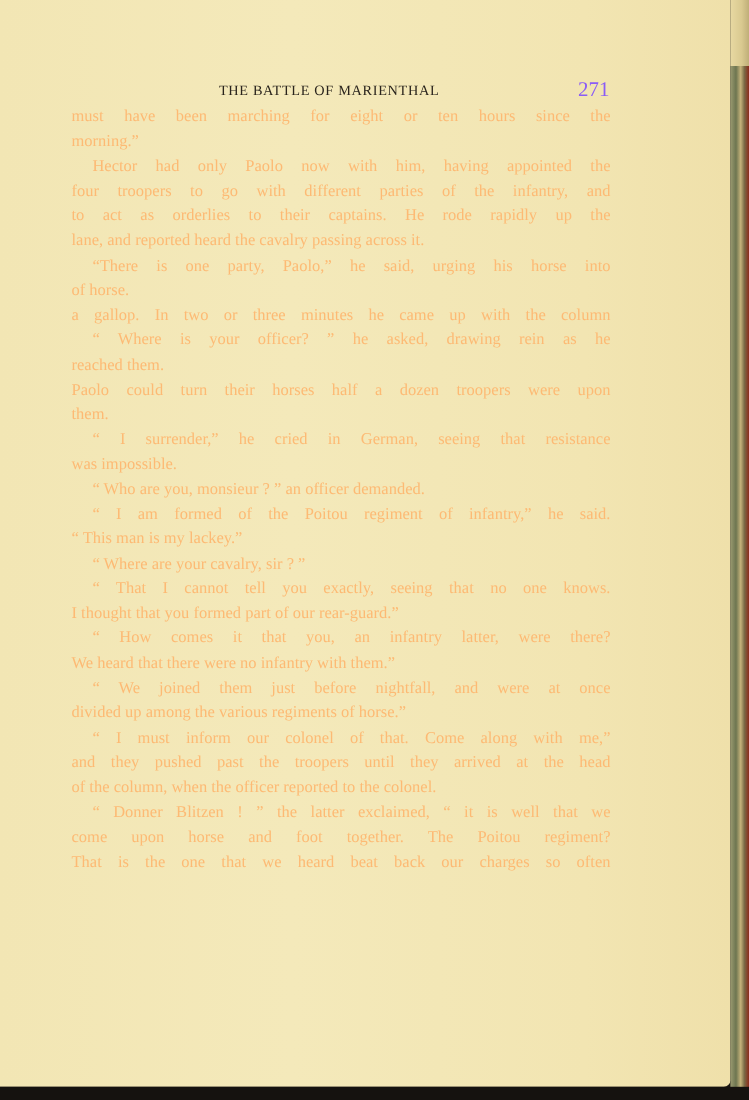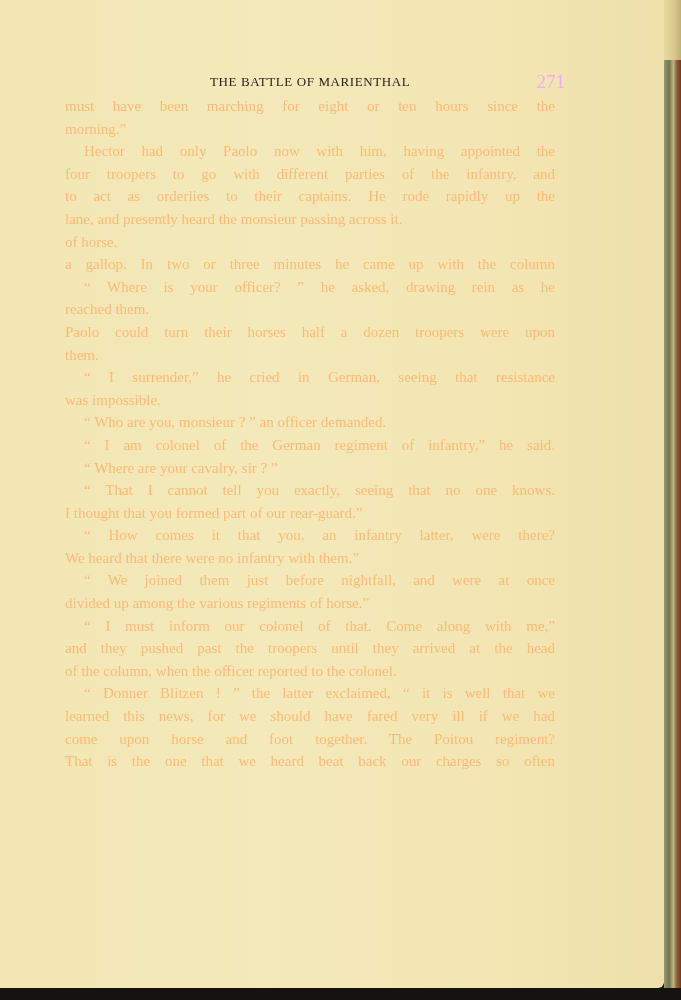--- a/index.html
+++ b/index.html
@@ -42,39 +42,39 @@
     .bottom-shadow {
       position: absolute;
       left: 0;
       top: 988px;
       width: 681px;
       height: 12px;
       background: #15120f;
     }
     .header {
       position: absolute;
-      left: 75px;
+      left: 64px;
       top: 74px;
       width: 490px;
       height: 24px;
     }
     .running-head {
       position: absolute;
       left: 135px;
       top: 0;
       font-size: 13px;
       letter-spacing: 0.6px;
       color: #2a241c;
     }
     .page-number {
       position: absolute;
       right: 0;
       top: -3px;
       font-size: 19px;
-      color: #f0abfc;
+      color: #8b5cf6;
     }
     .body-text {
       position: absolute;
       left: 65px;
       top: 83px;
       width: 490px;
       color: #fdba74;
       font-size: 15px;
       line-height: 22.6px;
     }
@@ -103,38 +103,39 @@
   <span class="running-head">THE BATTLE OF MARIENTHAL</span>
   <span class="page-number">271</span>
 </div>
 
 <div class="body-text" id="body-text">
     <span class="line" style="margin-top: 12px;">must have been marching for eight or ten hours since the</span>
     <span class="line last">morning.”</span>
     <span class="line indent">Hector had only Paolo now with him, having appointed the</span>
     <span class="line">four troopers to go with different parties of the infantry, and</span>
     <span class="line">to act as orderlies to their captains.  He rode rapidly up the</span>
-    <span class="line last">lane, and presently heard the monsieur passing across it.</span>
+    <span class="line last">lane, and reported heard the cavalry passing across it.</span>
+    <span class="line indent">“There is one party, Paolo,” he said, urging his horse into</span>
     <span class="line last">of horse.</span>
     <span class="line">a gallop.  In two or three minutes he came up with the column</span>
     <span class="line indent">“ Where is your officer? ” he asked, drawing rein as he</span>
     <span class="line last">reached them.</span>
     <span class="line">Paolo could turn their horses half a dozen troopers were upon</span>
     <span class="line last">them.</span>
     <span class="line indent">“ I surrender,” he cried in German, seeing that resistance</span>
     <span class="line last">was impossible.</span>
     <span class="line indent last">“ Who are you, monsieur ? ” an officer demanded.</span>
-    <span class="line indent">“ I am colonel of the German regiment of infantry,” he said.</span>
+    <span class="line indent">“ I am formed of the Poitou regiment of infantry,” he said.</span>
+    <span class="line last">“ This man is my lackey.”</span>
     <span class="line indent last">“ Where are your cavalry, sir ? ”</span>
     <span class="line indent">“ That I cannot tell you exactly, seeing that no one knows.</span>
     <span class="line last">I thought that you formed part of our rear-guard.”</span>
     <span class="line indent">“ How comes it that you, an infantry latter, were there?</span>
     <span class="line last">We heard that there were no infantry with them.”</span>
     <span class="line indent">“ We joined them just before nightfall, and were at once</span>
     <span class="line last">divided up among the various regiments of horse.”</span>
     <span class="line indent">“ I must inform our colonel of that.  Come along with me,”</span>
     <span class="line">and they pushed past the troopers until they arrived at the head</span>
     <span class="line last">of the column, when the officer reported to the colonel.</span>
     <span class="line indent">“ Donner Blitzen ! ” the latter exclaimed, “ it is well that we</span>
-    <span class="line">learned this news, for we should have fared very ill if we had</span>
     <span class="line">come upon horse and foot together.  The Poitou regiment?</span>
     <span class="line">That is the one that we heard beat back our charges so often</span>
   </div>
 
 </body></html>

